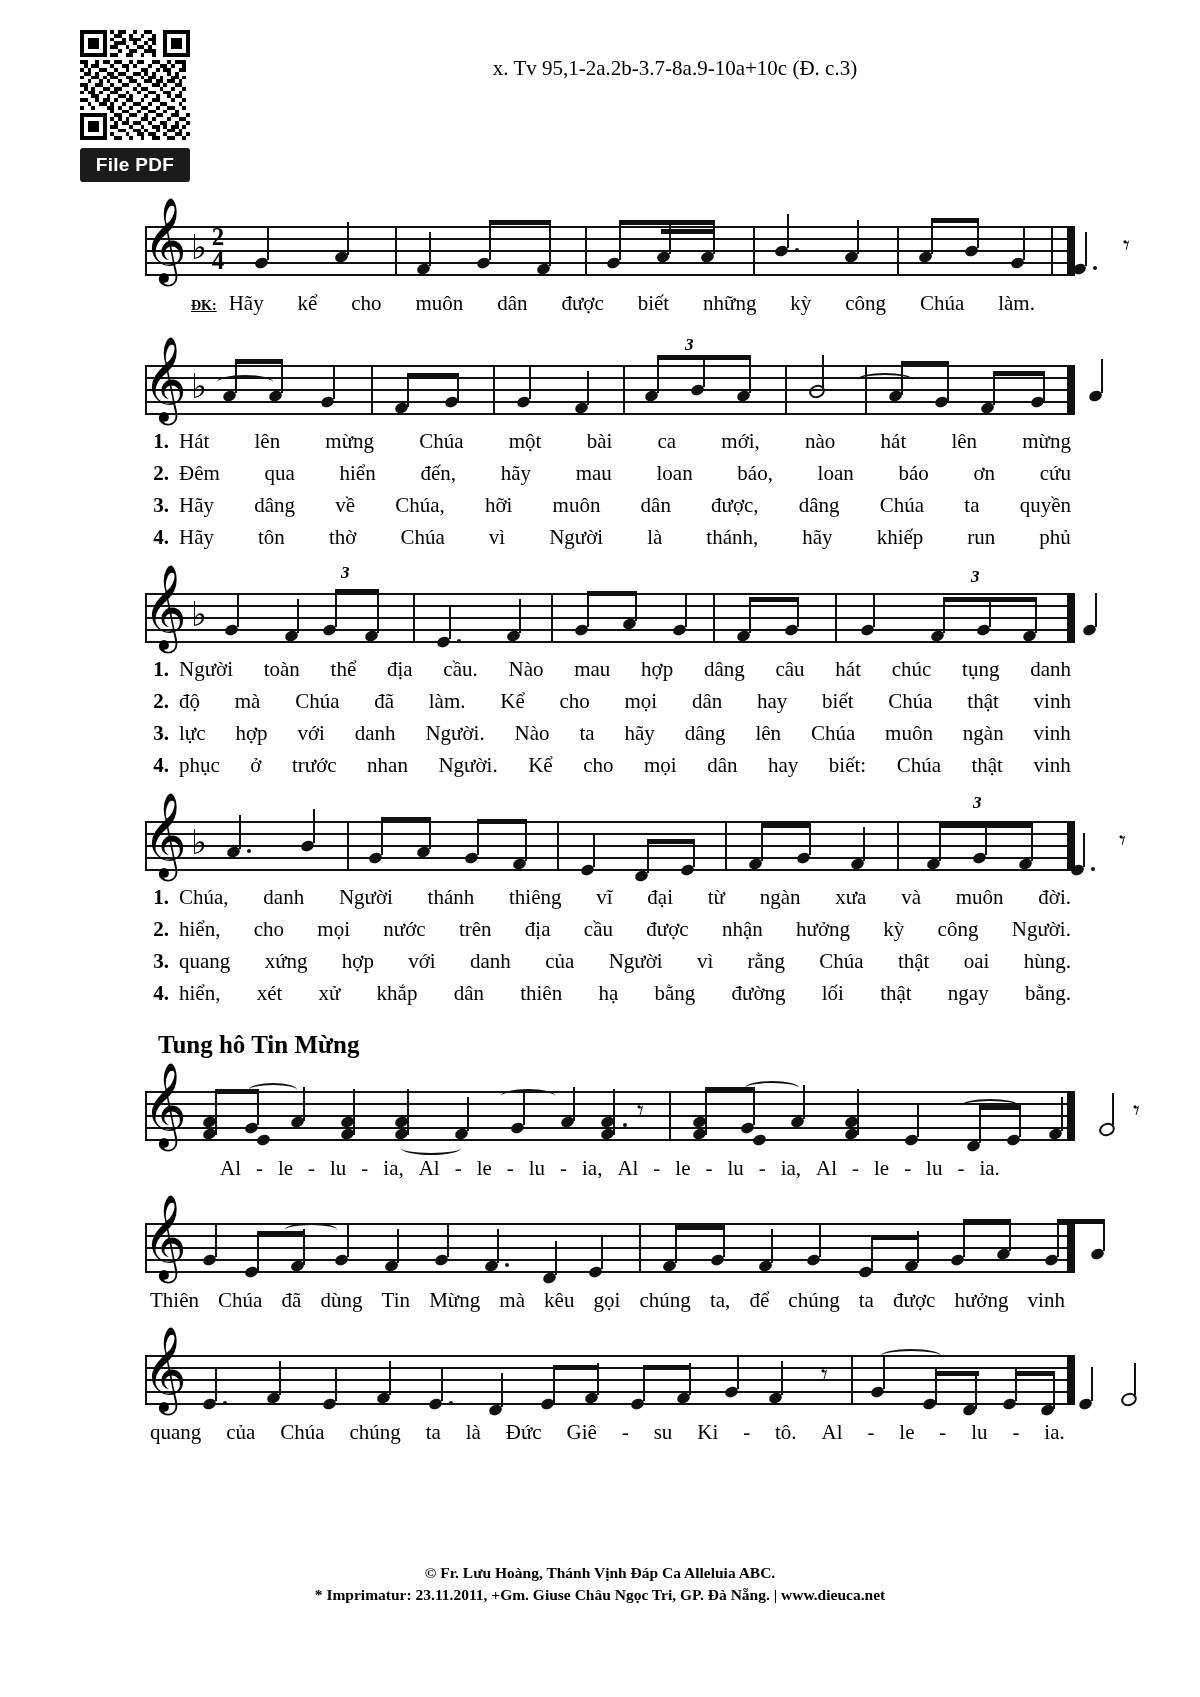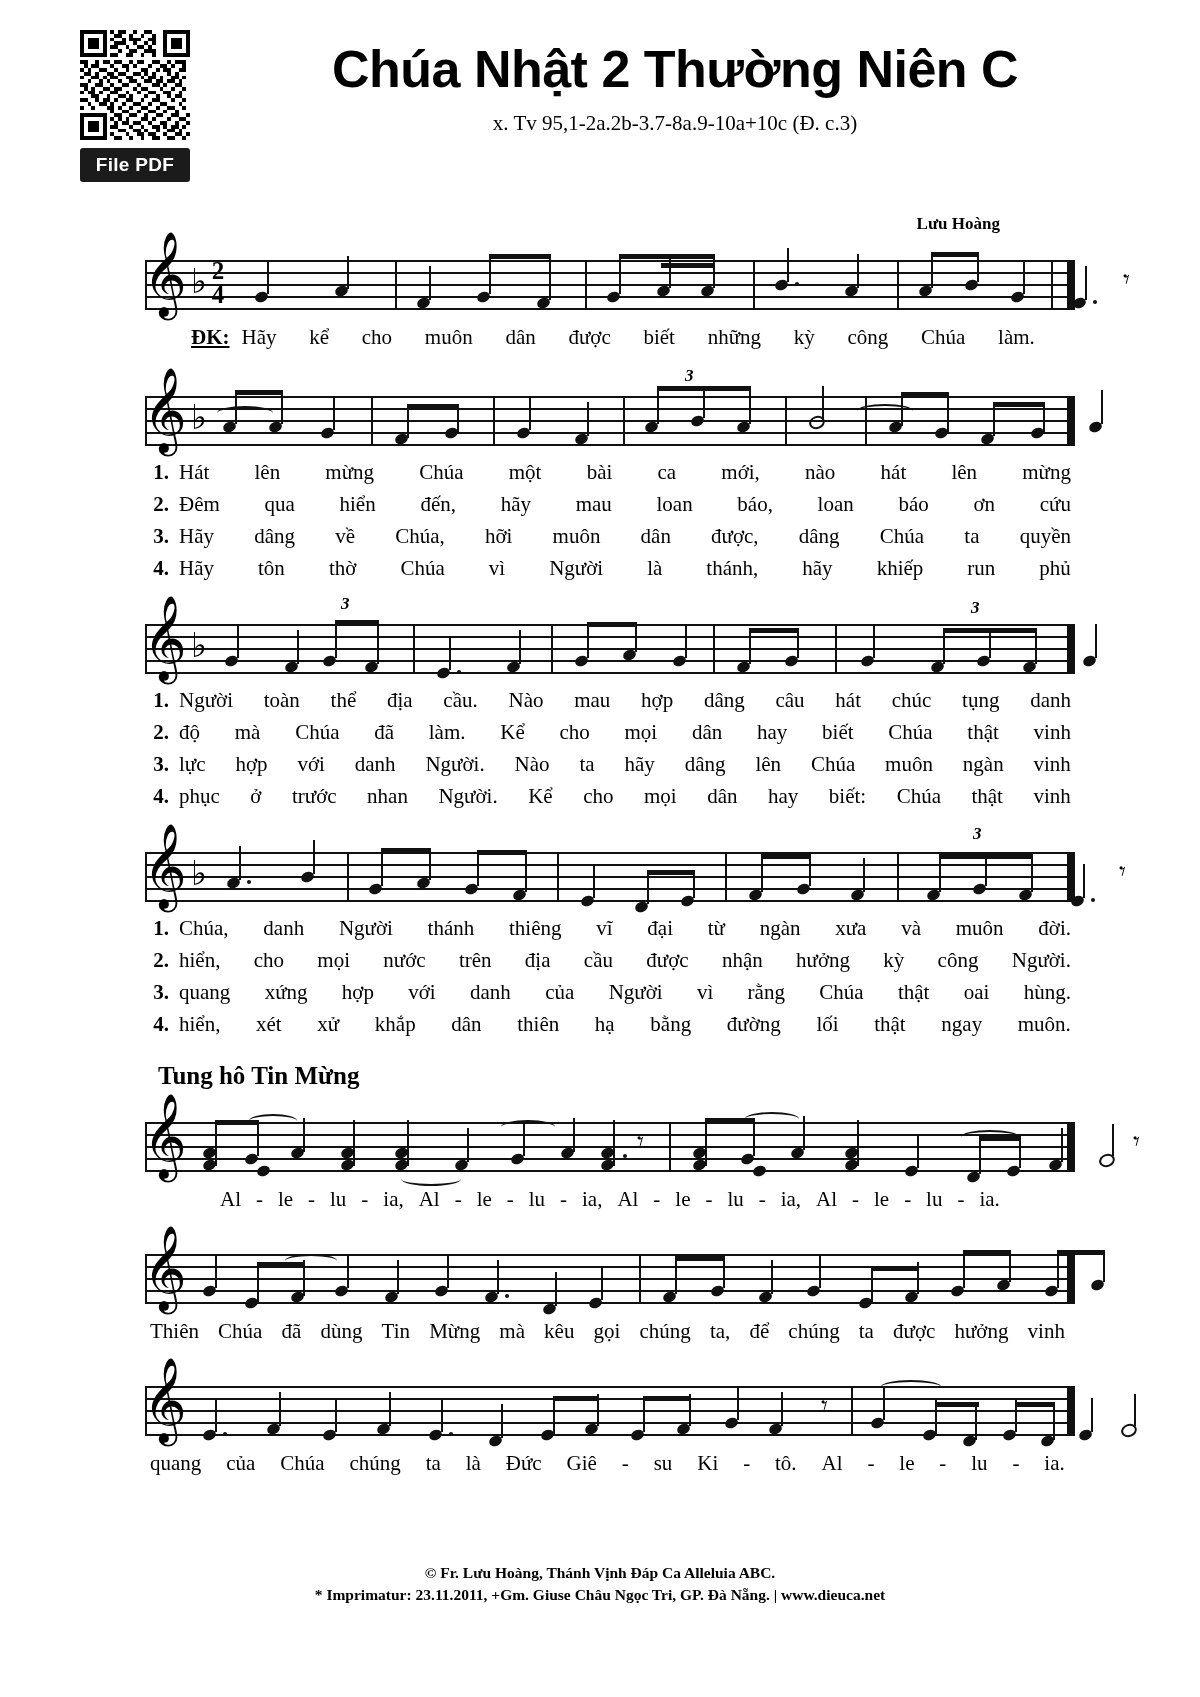--- a/index.html
+++ b/index.html
@@ -218,21 +218,21 @@
   .lyric-line .words {
     flex: 1 1 auto;
     display: flex;
     justify-content: space-between;
     padding-right: 4px;
   }
   .dk-label {
     font-weight: bold;
     text-decoration: underline;
     margin-right: 12px;
-    font-size: 21px;
+    font-size: 14px;
   }
   .refrain-line {
     display: flex;
     align-items: baseline;
     font-family: "Liberation Serif", serif;
     font-size: 21px;
     line-height: 34px;
     padding-left: 46px;
   }
   .refrain-line .words {
@@ -496,26 +496,24 @@
             <rect x="16" y="28" width="1" height="1"></rect>
             <rect x="19" y="28" width="2" height="1"></rect>
             <rect x="23" y="28" width="2" height="1"></rect>
             <rect x="27" y="28" width="1" height="1"></rect>
         </g>
       </svg>
       <div class="pdf-badge">File PDF</div>
     </div>
 
     <div class="title-area">
-      <h1 class="doc-title">Chúa Nhật 2 Thường Niên C</h1>
       <div class="doc-subtitle">x. Tv 95,1-2a.2b-3.7-8a.9-10a+10c (Đ. c.3)</div>
     </div>
   </div>
 
-  <div class="composer">Lưu Hoàng</div>
 
   <div class="system">
     <div class="staff">
       <div class="line l1"></div>
       <div class="line l2"></div>
       <div class="line l3"></div>
       <div class="line l4"></div>
       <div class="line l5"></div>
       <div class="barline" style="left:0;"></div>
       <div class="clef">𝄞</div>
@@ -999,21 +997,21 @@
           <span>xử</span>
           <span>khắp</span>
           <span>dân</span>
           <span>thiên</span>
           <span>hạ</span>
           <span>bằng</span>
           <span>đường</span>
           <span>lối</span>
           <span>thật</span>
           <span>ngay</span>
-          <span>muôn.</span>
+          <span>bằng.</span>
         </span>
       </div>
     </div>
   </div>
 
   <div class="section-heading">Tung hô Tin Mừng</div>
 
   <div class="system">
     <div class="staff">
       <div class="line l1"></div>

